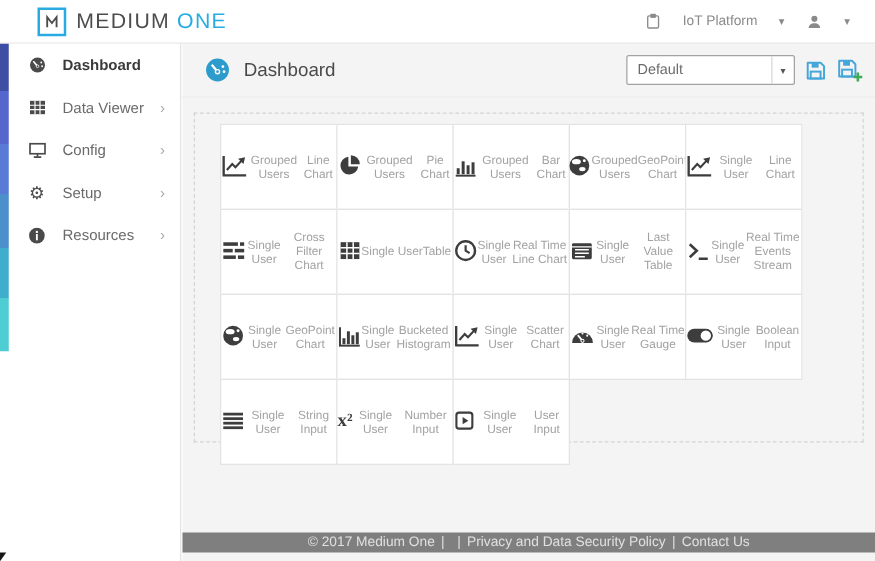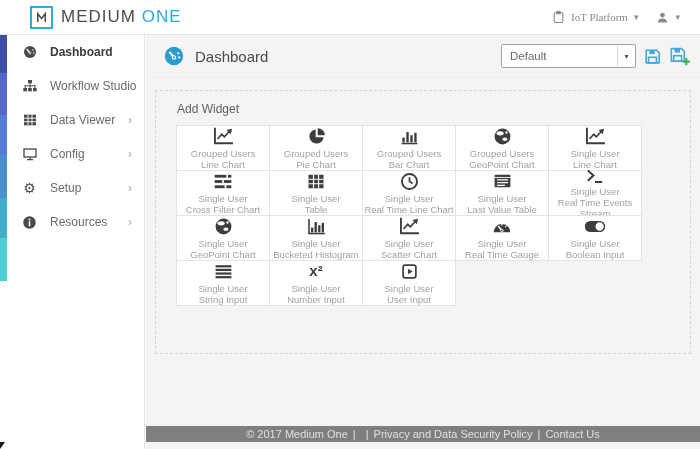--- a/index.html
+++ b/index.html
@@ -17,21 +17,21 @@
     display:flex; align-items:center; padding:0 14px 0 30px;
   }
   .logo { display:flex; align-items:center; }
   .logo-box {
     width:23px; height:23px; border:2px solid #29abe2;
     display:flex; align-items:center; justify-content:center; margin-right:8px;
   }
   .brand { font-size:17px; letter-spacing:1px; font-weight:500; color:#4d4d4f; }
   .brand .one { color:#29abe2; }
   .top-right { margin-left:auto; display:flex; align-items:center; gap:6px; color:#8a8a8a; font-size:11px; }
-  .top-menu { display:flex; align-items:center; gap:6px; cursor:pointer; padding:4px 6px;font-family:Liberation Serif, serif; }
+  .top-menu { display:flex; align-items:center; gap:17px; cursor:pointer; padding:4px 6px; }
   .caret { font-size:9px; color:#8a8a8a; }
 
   
   .sidebar {
     position:absolute; top:35px; left:0; width:145px; height:414px;
     background:#fff; border-right:1px solid #e3e3e3;
   }
   .accent-strip {
     position:absolute; top:0; left:0; width:7px; height:246px;
     background:linear-gradient(to bottom,
@@ -74,25 +74,25 @@
   .icon-btn { cursor:pointer; position:relative; }
 
   
   .panel {
     margin:12px 9px 0 9px; height:264px;
     border:1px dashed #d4d4d4; padding:8px 0 0 20px;
   }
   .panel-title { font-size:12px; color:#5f5f5f; margin:3px 0 9px 1px; }
   .grid { display:flex; flex-wrap:wrap; width:468px; }
   .cell {
-    width:94px; height:46px; background:#fff; border:1px solid #e3e3e3;
+    width:94px; height:69px; background:#fff; border:1px solid #e3e3e3;
     margin:0 -1px -1px 0; cursor:pointer;
-    display:flex; flex-direction:column; align-items:center; justify-content:center;
-  }
-  .cell-icon { height:24px; display:flex; align-items:center; justify-content:center; color:#4a4a4a; margin-bottom:2px; }
+    display:flex; align-items:center; justify-content:center;
+  }
+  .cell-icon { height:24px; display:flex; align-items:center; justify-content:center; color:#4a4a4a; margin-bottom:2px;font-family:Liberation Serif, serif; }
   .cell-line { font-size:9.5px; line-height:11px; color:#a2a2a2; text-align:center; }
   .glyph-x2 { font-size:15px; font-weight:bold; color:#3d3d3d; line-height:16px; }
   .glyph-gears { font-size:15px; color:#4a4a4a; line-height:16px; }
 
   
   .footer {
     position:absolute; left:0; right:0; bottom:7px; height:16px;
     background:#7f7f7f; color:#e0e0e0; font-size:11px;
     display:flex; align-items:center; justify-content:center;
   }
@@ -146,36 +146,20 @@
       <span class="nav-icon">
         <svg width="16" height="16" viewBox="0 0 24 24">
             <circle cx="12" cy="12" r="9" fill="#4a4a4a"></circle>
             <path d="M12 13.5 L7 7.5" stroke="#fff" stroke-width="2"></path>
             <circle cx="12" cy="13.5" r="1.6" fill="#4a4a4a" stroke="#fff" stroke-width="1"></circle>
             <circle cx="16.5" cy="9" r="1.1" fill="#fff"></circle>
             <circle cx="17.5" cy="13.5" r="1.1" fill="#fff"></circle>
           </svg>
       </span>
       <span>Dashboard</span>
-    </div>
-    <div class="nav-item">
-      <span class="nav-icon">
-        <svg width="16" height="16" viewBox="0 0 24 24" fill="#4a4a4a">
-            <rect x="9" y="3" width="6" height="5"></rect>
-            <rect x="2" y="15" width="5.5" height="5"></rect>
-            <rect x="9.2" y="15" width="5.5" height="5"></rect>
-            <rect x="16.5" y="15" width="5.5" height="5"></rect>
-            <path d="M11.3 8h1.5v3.5h-1.5z"></path>
-            <path d="M4 11h16.5v1.5H4z"></path>
-            <path d="M4 11h1.5v4H4z"></path>
-            <path d="M18.5 11H20v4h-1.5z"></path>
-            <path d="M11.3 11h1.5v4h-1.5z"></path>
-          </svg>
-      </span>
-      <span>Workflow Studio</span>
     </div>
     <div class="nav-item">
       <span class="nav-icon">
         <svg width="16" height="16" viewBox="0 0 24 24">
             <rect x="3" y="4" width="18" height="16" fill="#4a4a4a"></rect>
             <path d="M3 9.3h18M3 14.6h18M9 4v16M15 4v16" stroke="#fff" stroke-width="1.4"></path>
           </svg>
       </span>
       <span>Data Viewer</span>
       <span class="nav-chevron">›</span>
@@ -241,21 +225,20 @@
               <rect x="7" y="3" width="7" height="5" fill="#45a6d9" stroke="none"></rect>
               <rect x="6" y="12" width="10" height="7"></rect>
             </g>
             <path d="M22 15v9M17.5 19.5h9" stroke="#3faa58" stroke-width="2.6"></path>
           </svg>
       </span>
     </div>
   </div>
 
   <div class="panel">
-    <div class="panel-title">Add Widget</div>
     <div class="grid">
 
       <div class="cell">
         <span class="cell-icon">
             <svg width="21" height="18" viewBox="0 0 24 21">
               <path d="M2 1v18M1 19h22" stroke="#3d3d3d" stroke-width="2.2"></path>
               <path d="M5 14l5-5.5 3 3 6-6.5" stroke="#3d3d3d" stroke-width="2" fill="none"></path>
               <path d="M15.5 3.5 L22 2 L20.5 8.5 Z" fill="#3d3d3d"></path>
             </svg>
           </span>

